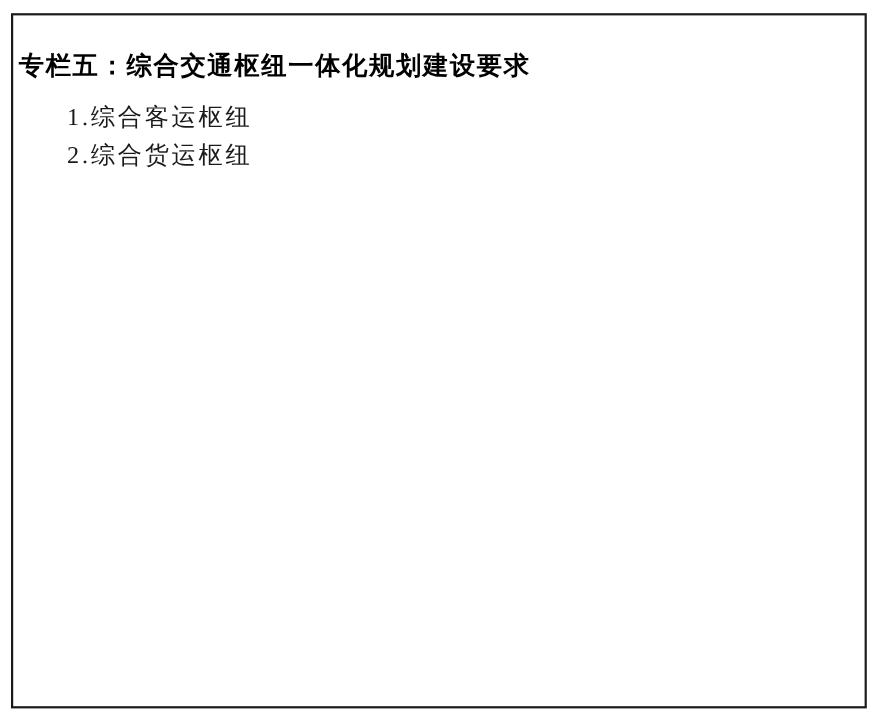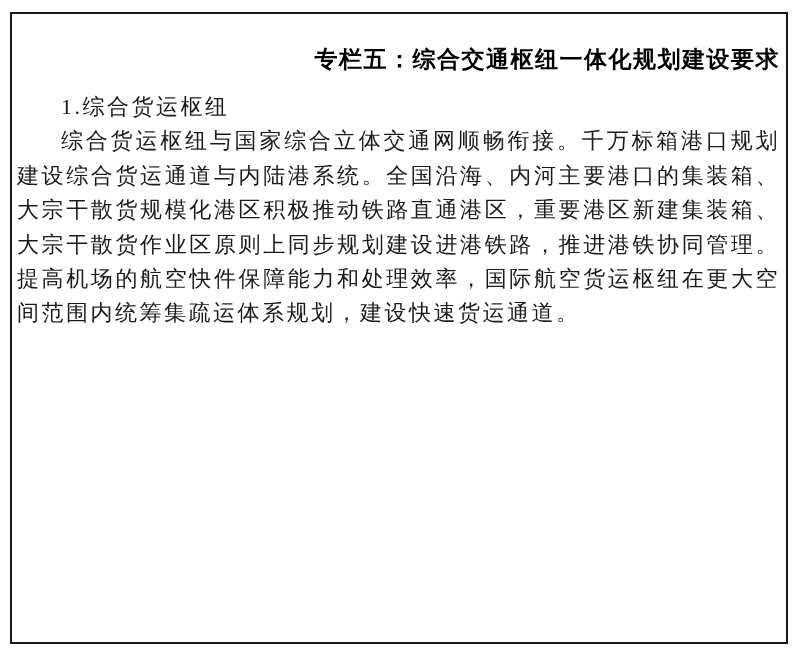--- a/index.html
+++ b/index.html
@@ -18,21 +18,21 @@
   .box{
     position:absolute;left:10px;top:12px;width:778px;height:632px;
     box-sizing:border-box;
     border:2px solid var(--border);
     padding:30px 6px 6px 5px;
     overflow:hidden;
     background:var(--background);
   }
   .title{
     margin:0 0 16px 0;
-    text-align:right;
+    text-align:left;
     font-family:"Liberation Sans","DejaVu Sans",sans-serif;
     font-weight:bold;
     font-size:23px;
     line-height:30px;
     letter-spacing:1.5px;
     color:var(--title);
   }
   .heading,.body{
     margin:0;
     font-size:22px;
@@ -45,17 +45,17 @@
     text-align:justify;
   }
 </style>
 </head>
 <body>
 
 <div class="page">
   <div class="box">
     <h1 class="title">专栏五：综合交通枢纽一体化规划建设要求</h1>
 
+    <p class="heading">1.综合客运枢纽</p>
 
-    <p class="heading">1.综合货运枢纽</p>
-    <p class="body">综合货运枢纽与国家综合立体交通网顺畅衔接。千万标箱港口规划建设综合货运通道与内陆港系统。全国沿海、内河主要港口的集装箱、大宗干散货规模化港区积极推动铁路直通港区，重要港区新建集装箱、大宗干散货作业区原则上同步规划建设进港铁路，推进港铁协同管理。提高机场的航空快件保障能力和处理效率，国际航空货运枢纽在更大空间范围内统筹集疏运体系规划，建设快速货运通道。</p>
+    <p class="heading">2.综合货运枢纽</p>
   </div>
 </div>
 
 </body></html>

